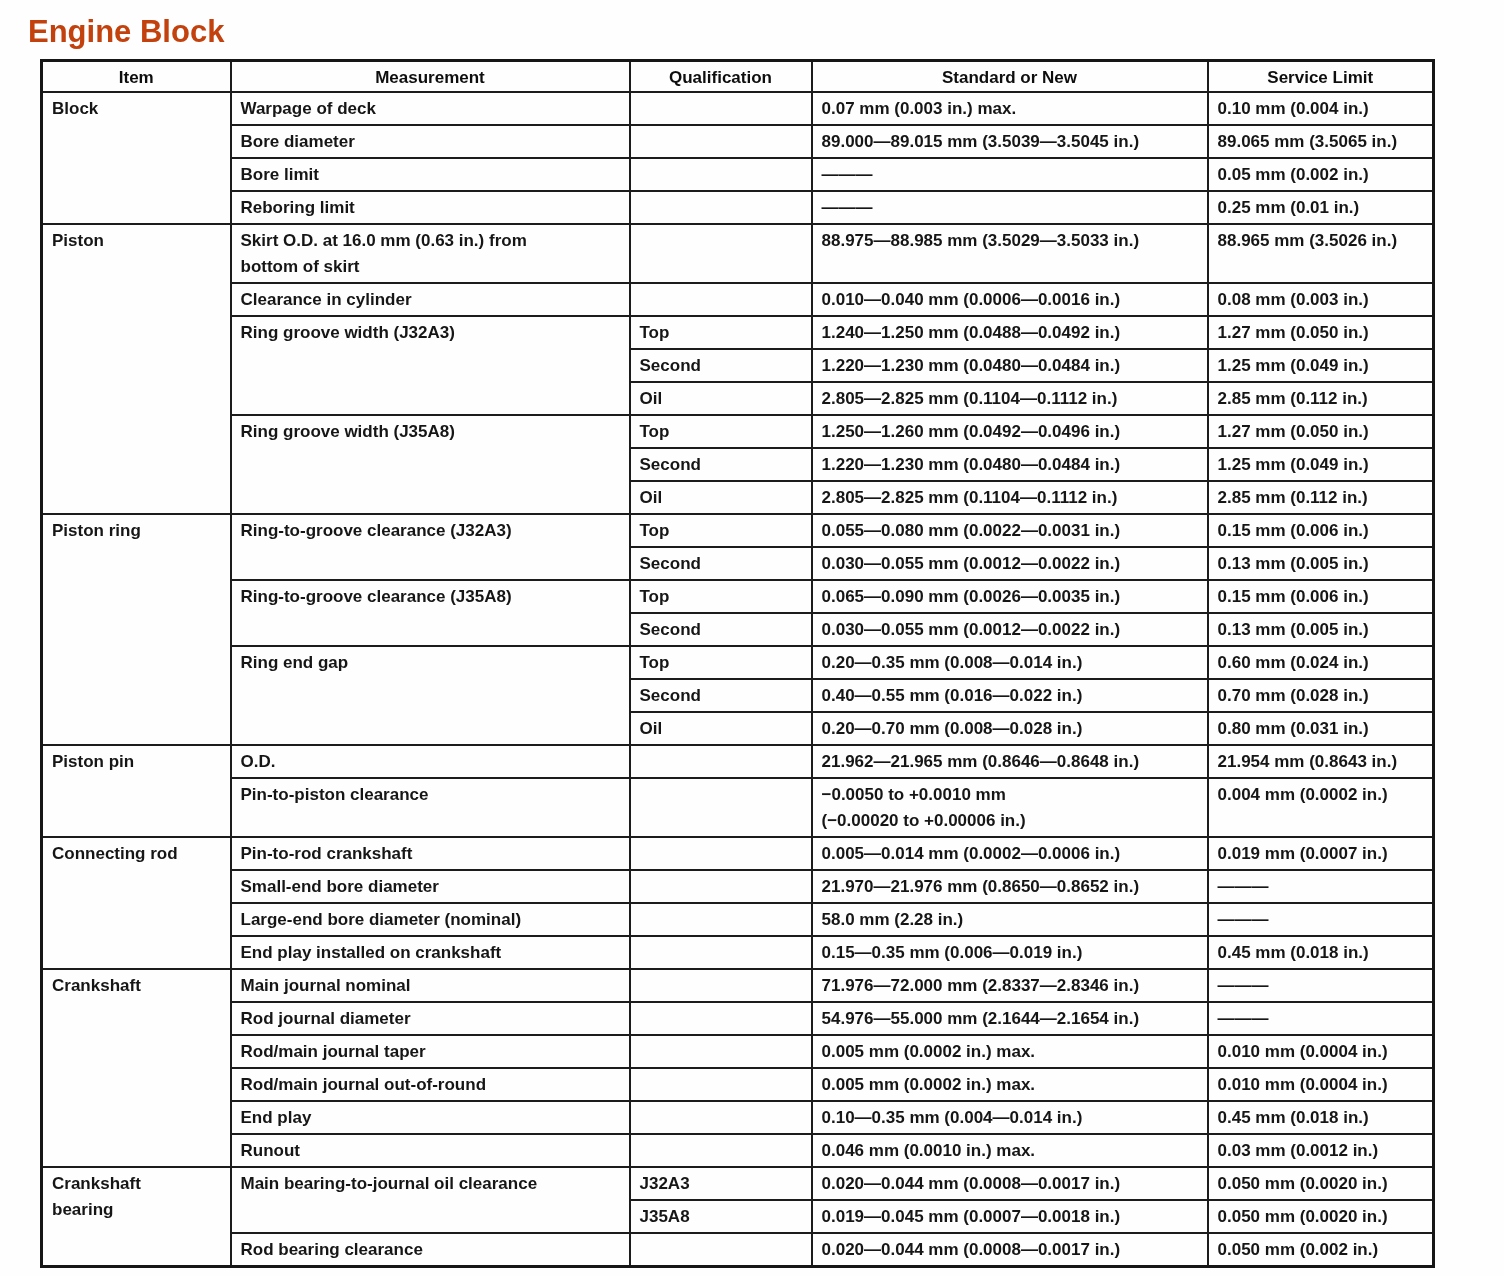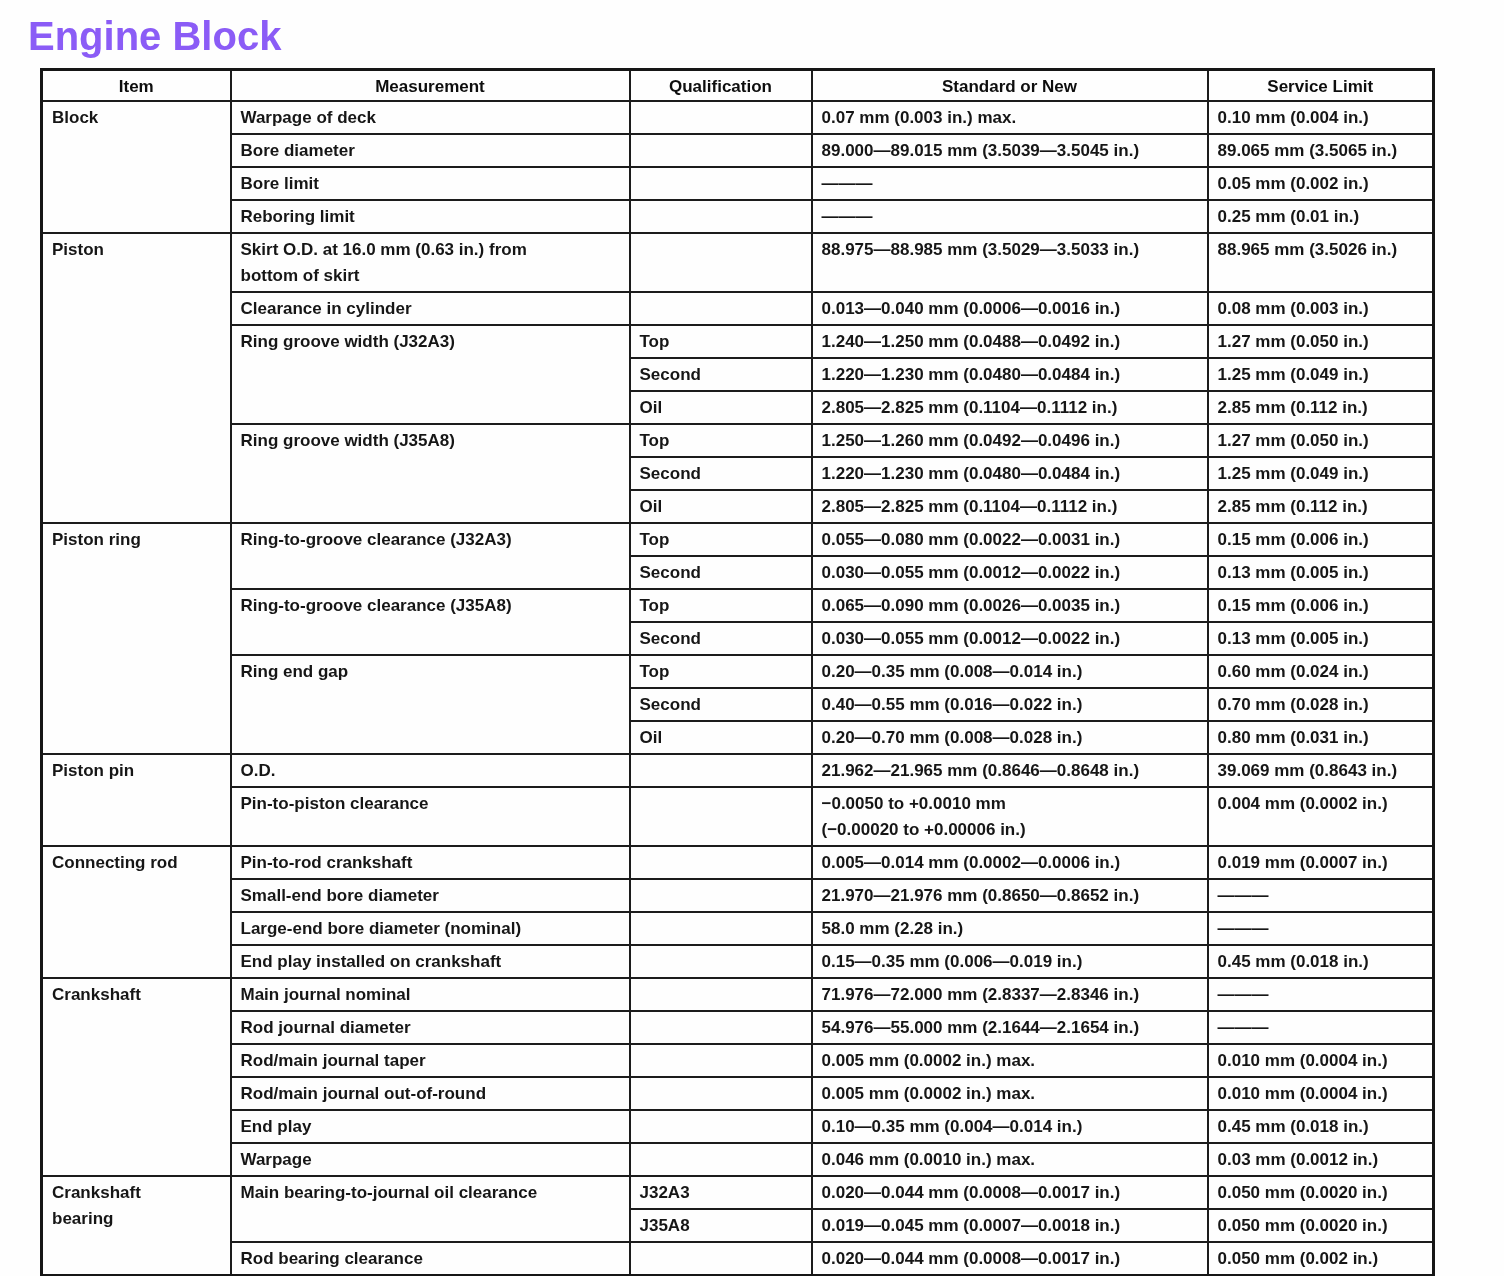--- a/index.html
+++ b/index.html
@@ -10,25 +10,25 @@
     font-family: "Liberation Sans", sans-serif;
     color: #121212;
   }
   .page {
     width: 1504px;
     min-height: 1276px;
     padding: 14px 0 20px 28px;
     background: #fefefe;
   }
   h1.doc-title {
-    font-size: 40px;
+    font-size: 31px;
     font-weight: bold;
     margin: 0 0 9px 0;
     letter-spacing: 0px;
-    color: #8b5cf6;
+    color: #c2410c;
   }
   table.spec-table {
     border-collapse: collapse;
     table-layout: fixed;
     width: 1392px;
     margin-left: 12px;
     border: 3px solid #161616;
   }
   .spec-table th,
   .spec-table td {
@@ -106,21 +106,21 @@
           <td rowspan="8">Piston</td>
           <td>Skirt O.D. at 16.0 mm (0.63 in.) from
 bottom of skirt</td>
           <td></td>
           <td>88.975—88.985 mm (3.5029—3.5033 in.)</td>
           <td>88.965 mm (3.5026 in.)</td>
         </tr>
         <tr>
           <td>Clearance in cylinder</td>
           <td></td>
-          <td>0.013—0.040 mm (0.0006—0.0016 in.)</td>
+          <td>0.010—0.040 mm (0.0006—0.0016 in.)</td>
           <td>0.08 mm (0.003 in.)</td>
         </tr>
         <tr>
           <td rowspan="3">Ring groove width (J32A3)</td>
           <td>Top</td>
           <td>1.240—1.250 mm (0.0488—0.0492 in.)</td>
           <td>1.27 mm (0.050 in.)</td>
         </tr>
         <tr>
           <td>Second</td>
@@ -185,21 +185,21 @@
         <tr>
           <td>Oil</td>
           <td>0.20—0.70 mm (0.008—0.028 in.)</td>
           <td>0.80 mm (0.031 in.)</td>
         </tr>
         <tr>
           <td rowspan="2">Piston pin</td>
           <td>O.D.</td>
           <td></td>
           <td>21.962—21.965 mm (0.8646—0.8648 in.)</td>
-          <td>39.069 mm (0.8643 in.)</td>
+          <td>21.954 mm (0.8643 in.)</td>
         </tr>
         <tr>
           <td>Pin-to-piston clearance</td>
           <td></td>
           <td>−0.0050 to +0.0010 mm
 (−0.00020 to +0.00006 in.)</td>
           <td>0.004 mm (0.0002 in.)</td>
         </tr>
         <tr>
           <td rowspan="4">Connecting rod</td>
@@ -251,21 +251,21 @@
           <td>0.005 mm (0.0002 in.) max.</td>
           <td>0.010 mm (0.0004 in.)</td>
         </tr>
         <tr>
           <td>End play</td>
           <td></td>
           <td>0.10—0.35 mm (0.004—0.014 in.)</td>
           <td>0.45 mm (0.018 in.)</td>
         </tr>
         <tr>
-          <td>Warpage</td>
+          <td>Runout</td>
           <td></td>
           <td>0.046 mm (0.0010 in.) max.</td>
           <td>0.03 mm (0.0012 in.)</td>
         </tr>
         <tr>
           <td rowspan="3">Crankshaft
 bearing</td>
           <td rowspan="2">Main bearing-to-journal oil clearance</td>
           <td>J32A3</td>
           <td>0.020—0.044 mm (0.0008—0.0017 in.)</td>

